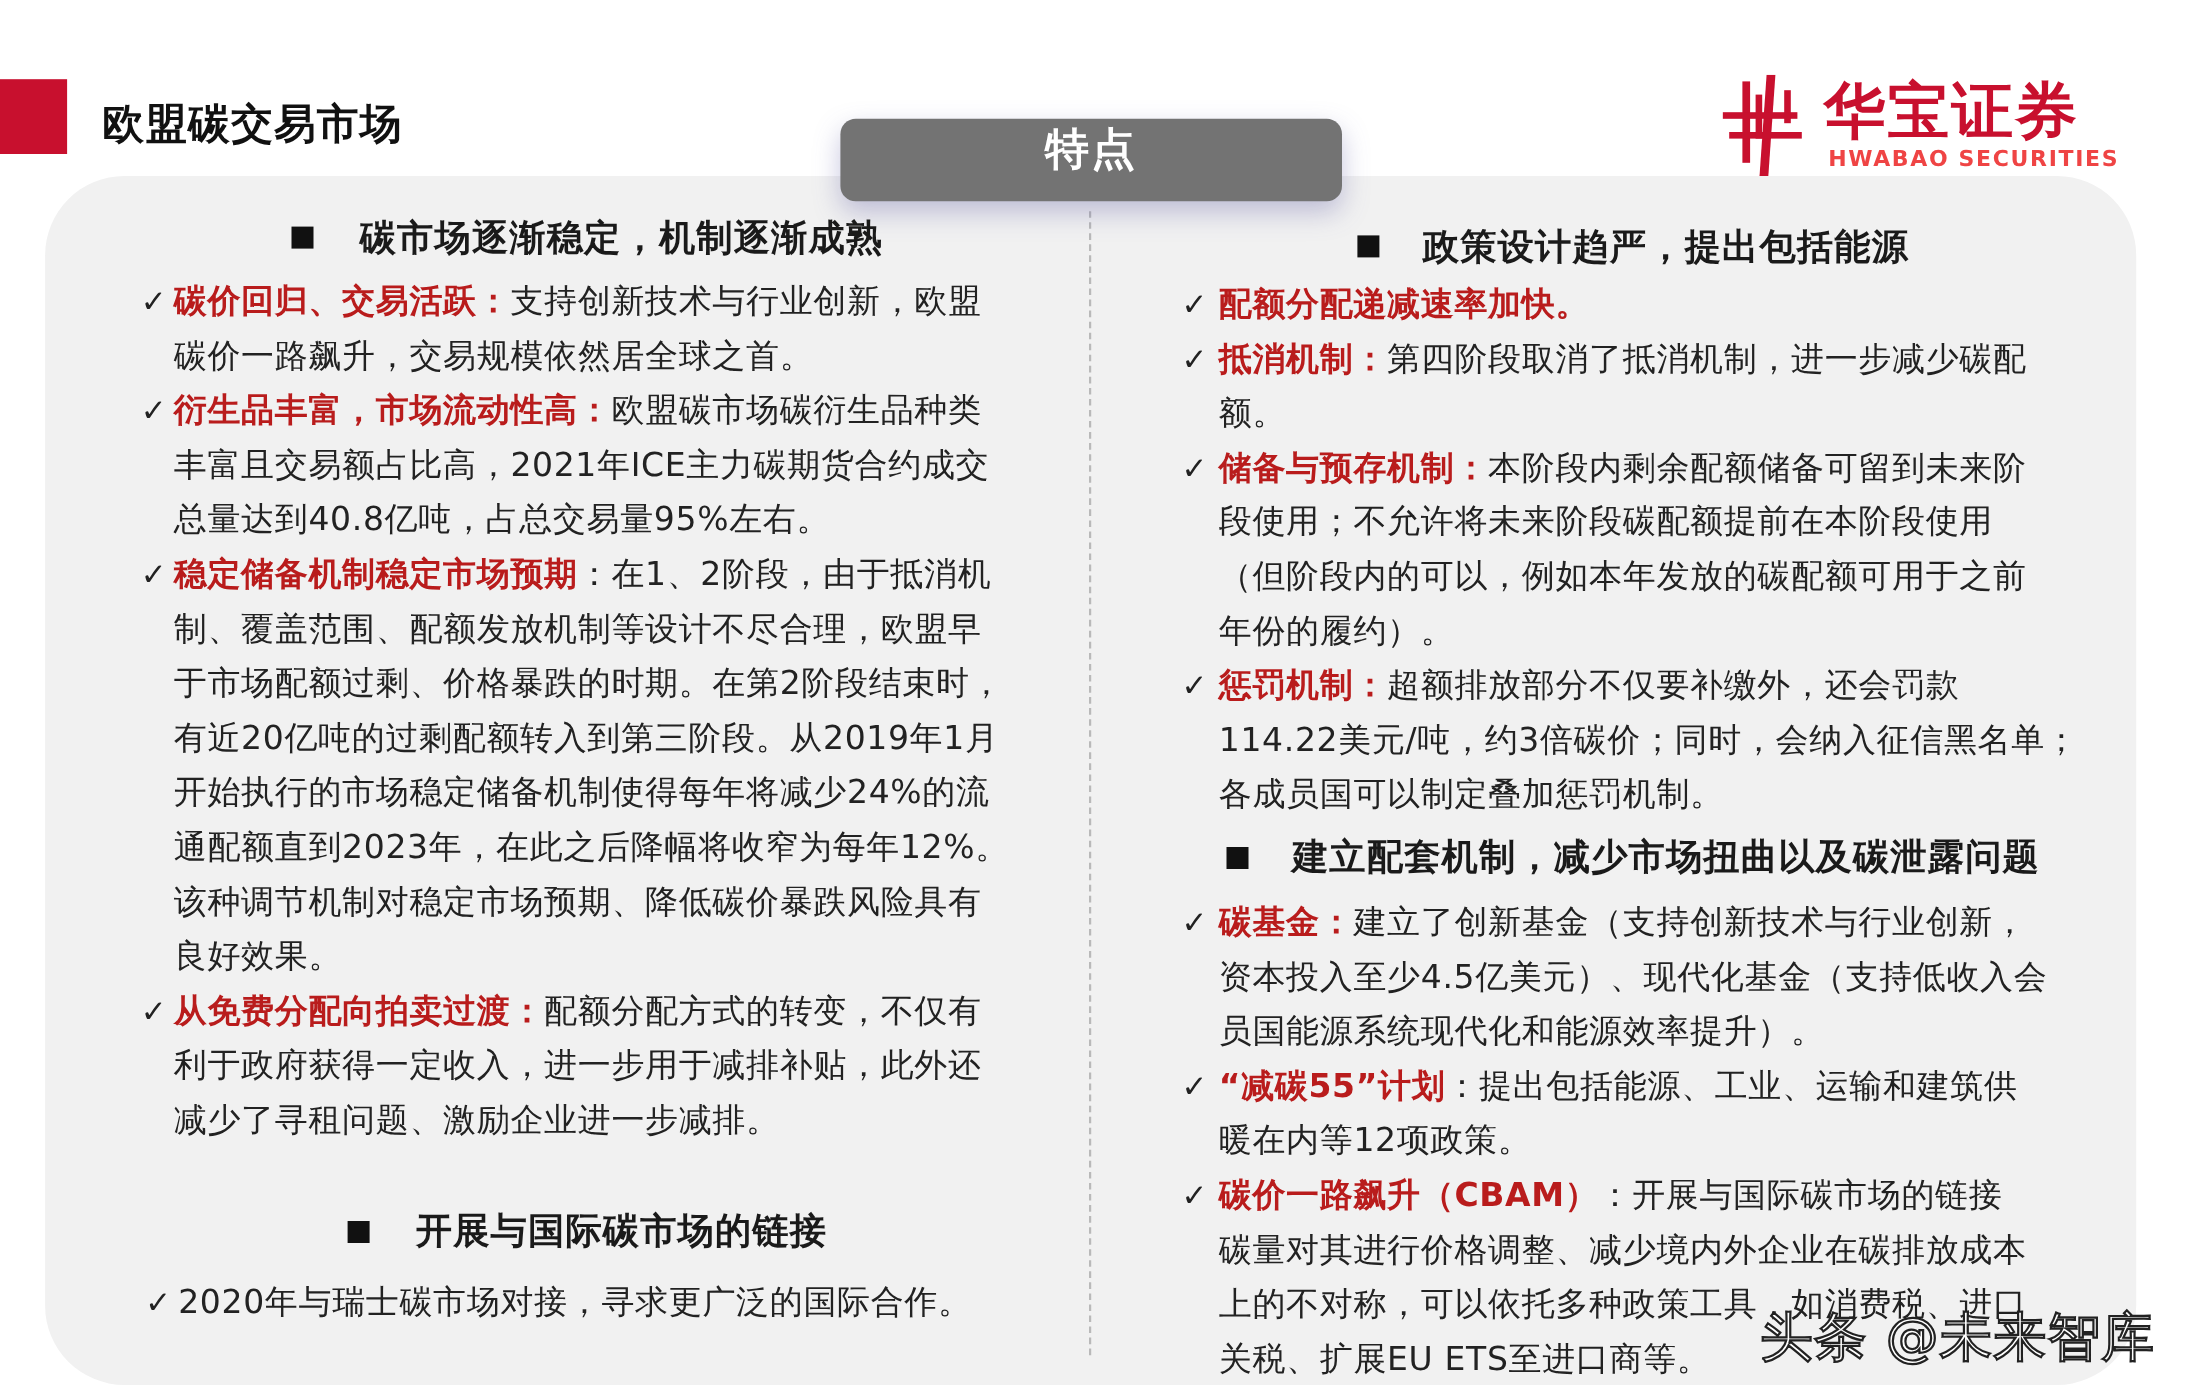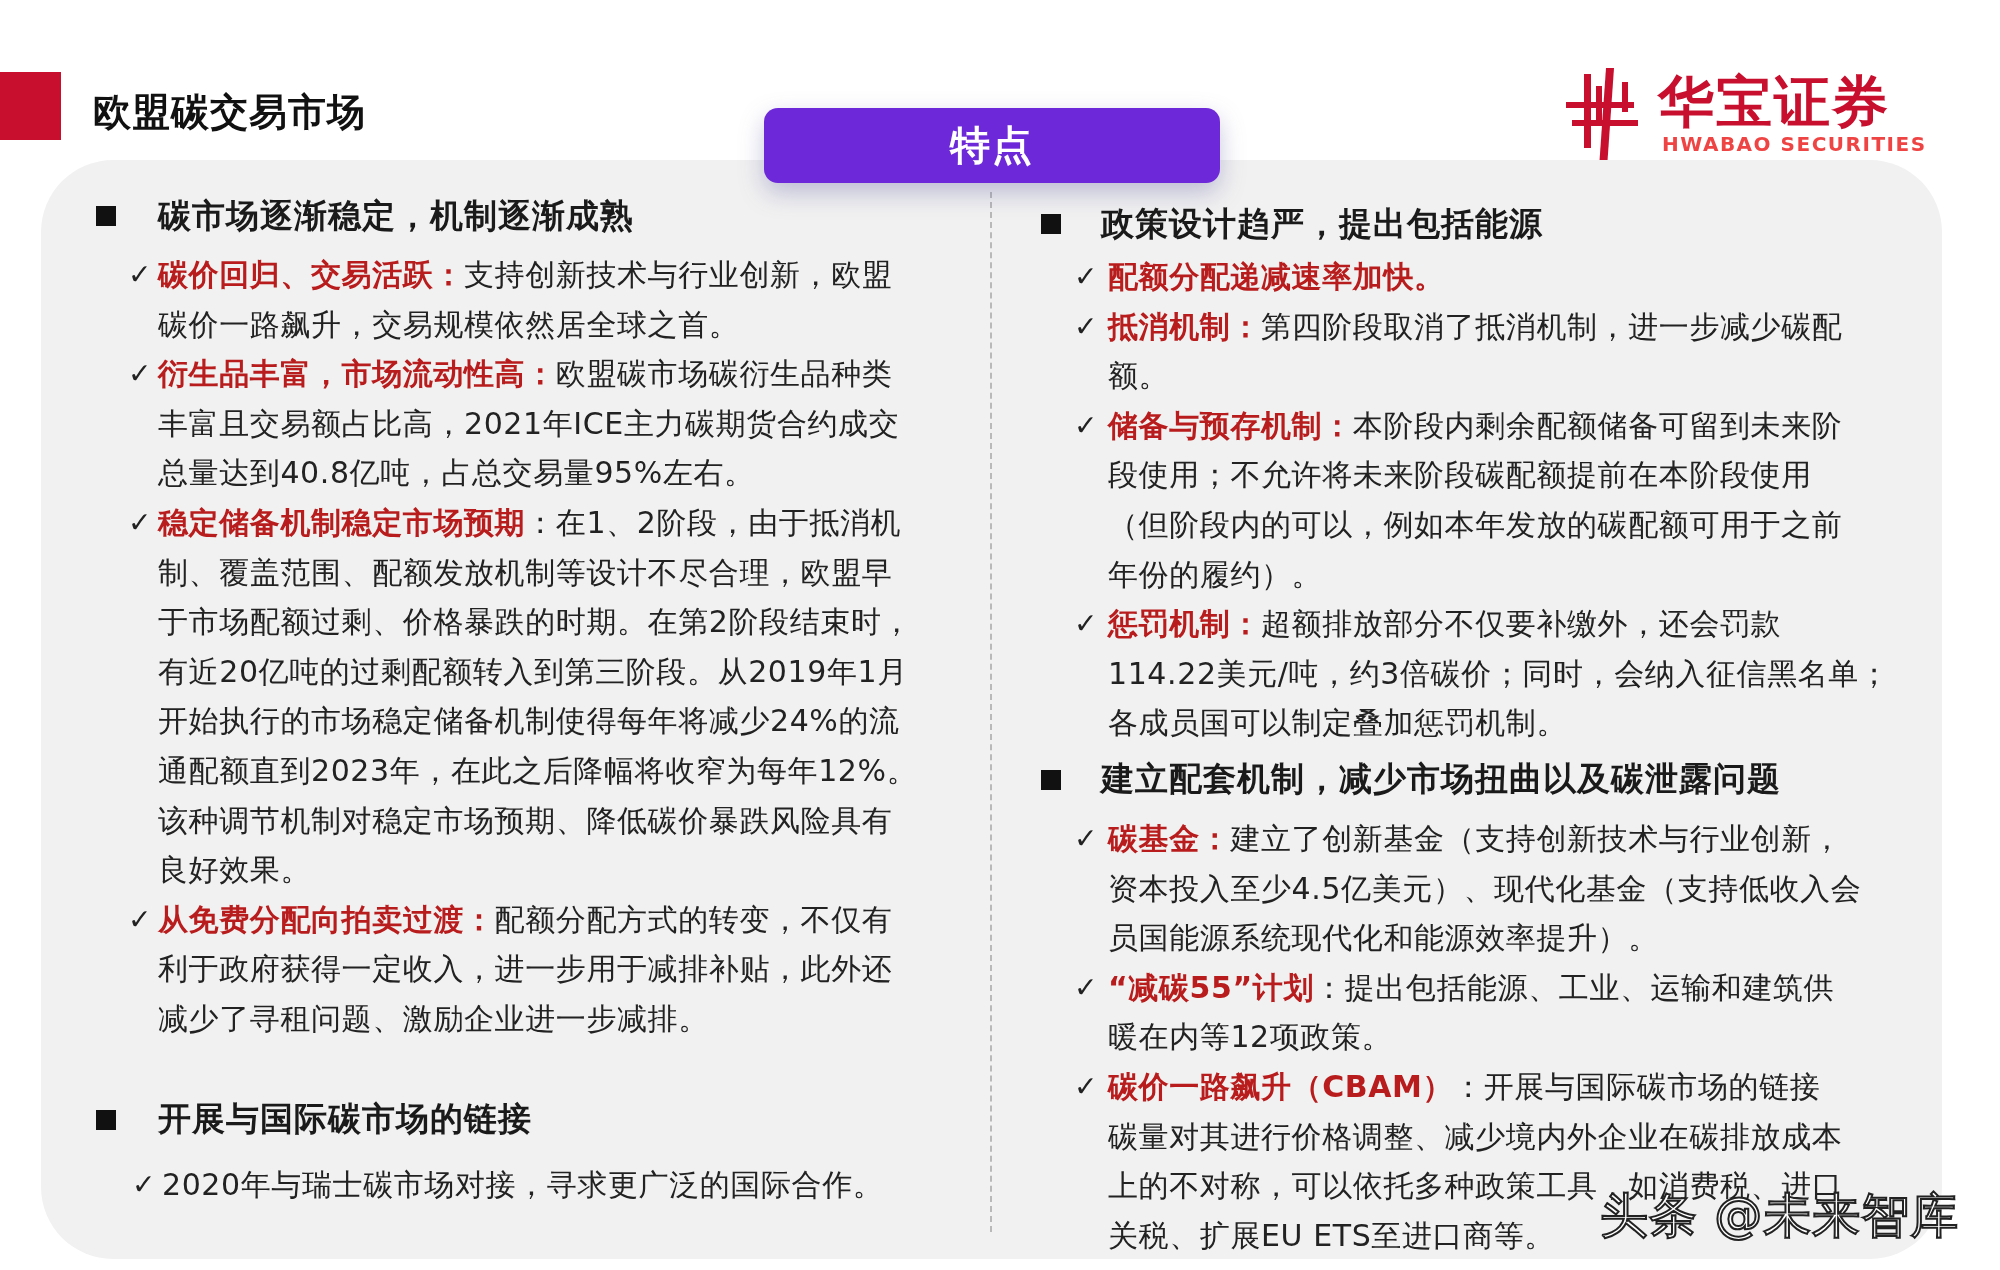--- a/index.html
+++ b/index.html
@@ -10,29 +10,29 @@
   .page-title { position: absolute; left: 93px; top: 76px; font-size: 38px; font-weight: bold; color: #111; letter-spacing: 1px; line-height: 72px; }
 
   .logo { position: absolute; left: 1566px; top: 68px; width: 362px; height: 96px; }
   .logo-mark { position: absolute; left: 0; top: 0; width: 76px; height: 96px; }
   .logo-cn { position: absolute; left: 92px; top: 4px; font-size: 56px; font-weight: bold; color: #c8102e; letter-spacing: 2px; line-height: 60px; }
   .logo-en { position: absolute; left: 96px; top: 64px; font-size: 20px; font-weight: bold; color: #ef4444; letter-spacing: 1.5px; line-height: 24px; font-family: "DejaVu Sans", sans-serif; }
 
   .panel { position: absolute; left: 41px; top: 160px; width: 1901px; height: 1099px; background: #f1f1f1; border-radius: 72px; }
   .divider { position: absolute; left: 990px; top: 192px; height: 1040px; border-left: 2px dashed #b9b9b9; }
 
-  .pill { position: absolute; left: 764px; top: 108px; width: 456px; height: 75px; background: #6d28d9; border-radius: 14px;
-          box-shadow: 0 10px 24px rgba(94,92,164,0.35); display: flex; align-items: center; justify-content: center; }
+  .pill { position: absolute; left: 764px; top: 108px; width: 456px; height: 75px; background: #737373; border-radius: 14px;
+          box-shadow: 0 10px 24px rgba(94,92,164,0.35); display: flex; justify-content: center; }
   .pill-label { color: #ffffff; font-size: 40px; font-weight: bold; letter-spacing: 2px; }
 
   .col { position: absolute; }
   .col-left { left: 92px; top: 188px; width: 880px; }
   .col-right { left: 1038px; top: 196px; width: 890px; }
 
-  .heading { position: relative; display: flex; align-items: center; height: 56px; }
+  .heading { position: relative; display: flex; align-items: center; height: 56px; justify-content: center; }
   .heading .square { width: 20px; height: 20px; background: #111; margin-left: 4px; margin-right: 42px; flex: none; }
   .heading .htext { font-size: 33px; font-weight: bold; color: #1a1a1a; letter-spacing: 1px; white-space: nowrap; }
 
   .item { position: relative; padding-left: 66px; font-size: 30px; line-height: 49.6px; color: #222; letter-spacing: 0.6px; }
   .item .check { position: absolute; left: 36px; top: 0; font-size: 28px; color: #222; }
   .item .lead { font-weight: bold; color: #b91c1c; }
   .line { display: block; white-space: nowrap; }
 
   .col-right .heading .square { margin-left: 3px; margin-right: 40px; }
   .col-right .item { padding-left: 70px; }

